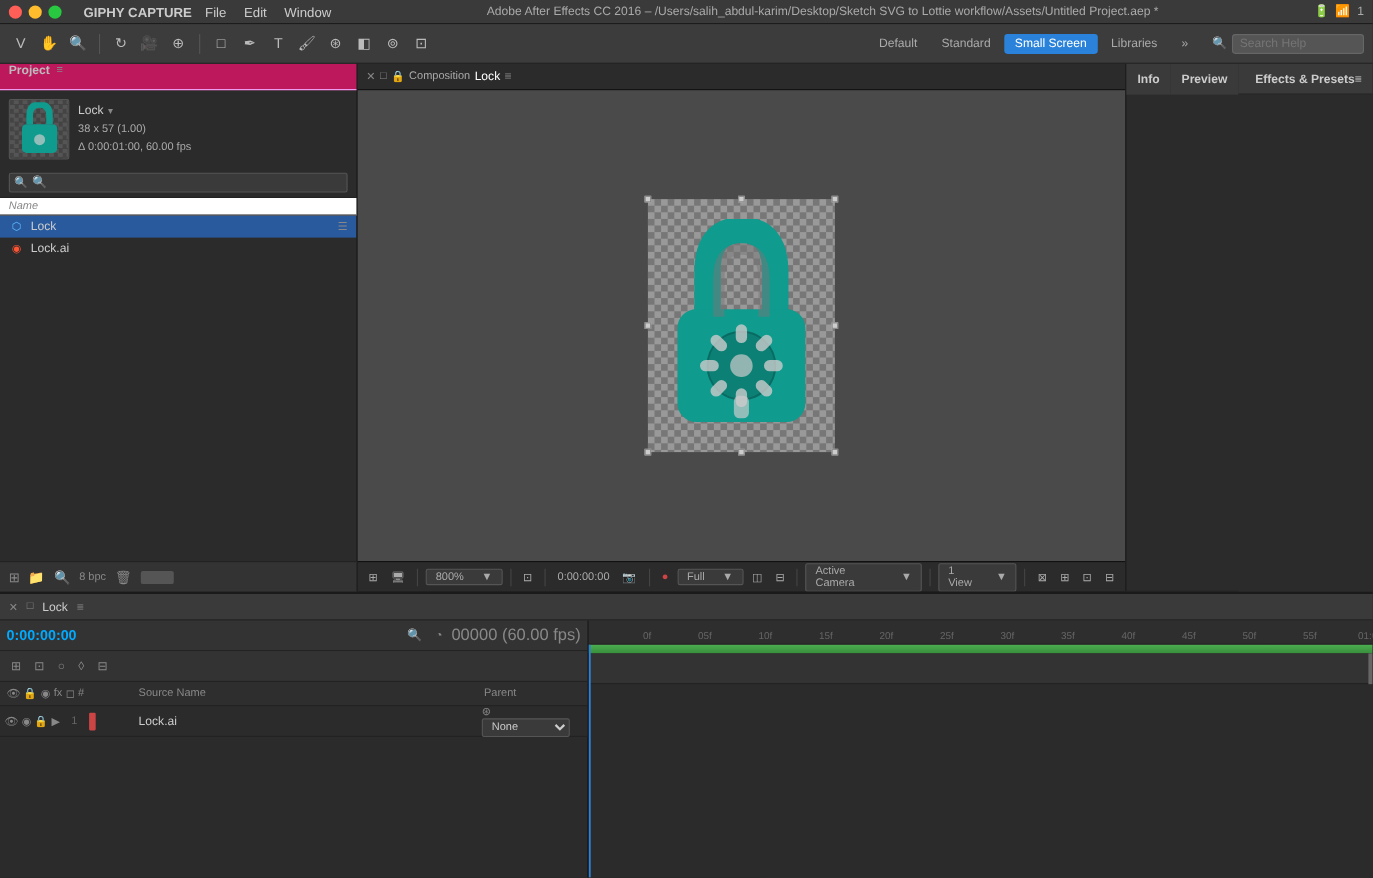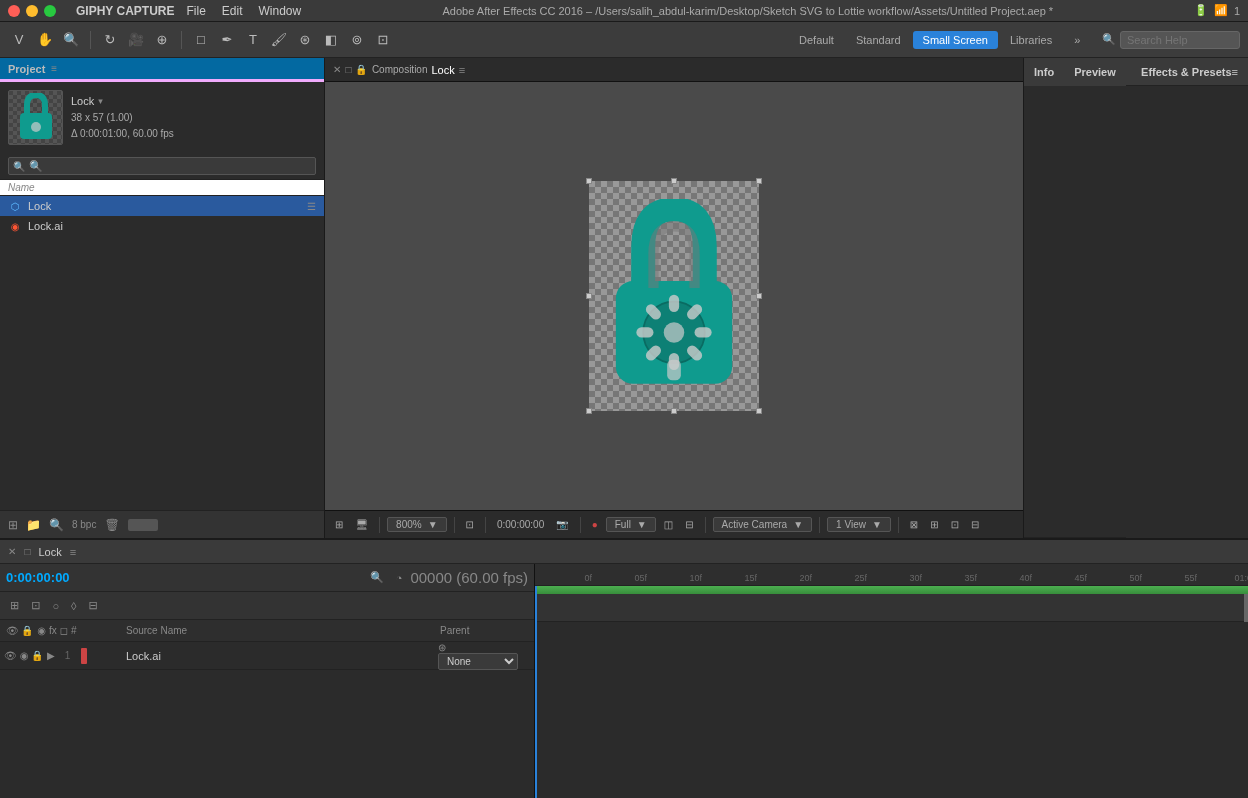--- a/index.html
+++ b/index.html
@@ -74,26 +74,25 @@
     .panel-left {
       width: 325px;
       background: #2b2b2b;
       border-right: 1px solid #1a1a1a;
       display: flex;
       flex-direction: column;
       flex-shrink: 0;
     }
     .panel-header {
       height: 24px;
-      background: #0369a1;
-      display: flex;
-      align-items: center;
+      background: #be185d;
+      display: flex;
       padding: 0 8px;
       gap: 6px;
-      border-bottom: 3px solid #f0abfc;
+      border-bottom: 1px solid #f0abfc;
       font-size: 11px;
       color: #bbb;
       font-weight: 600;
     }
     .panel-header-icon { color: #888; font-size: 10px; }
 
     
     .comp-preview-area {
       padding: 8px;
       display: flex;
@@ -206,21 +205,21 @@
       flex-shrink: 0;
       font-size: 10px;
       color: #aaa;
     }
     .vc-btn {
       display: flex; align-items: center; gap: 2px; cursor: pointer;
       padding: 1px 4px; border-radius: 2px;
     }
     .vc-separator { width: 1px; height: 16px; background: #444; margin: 0 3px; }
     .vc-dropdown {
-      display: flex; align-items: center; gap: 6px; cursor: pointer;
+      display: flex; align-items: center; gap: 16px; cursor: pointer;
       padding: 1px 8px; border-radius: 2px; background: #3a3a3a; border: 1px solid #555;
     }
 
     
     .panel-right {
       width: 225px;
       background: #2b2b2b;
       border-left: 1px solid #1a1a1a;
       display: flex;
       flex-shrink: 0;

